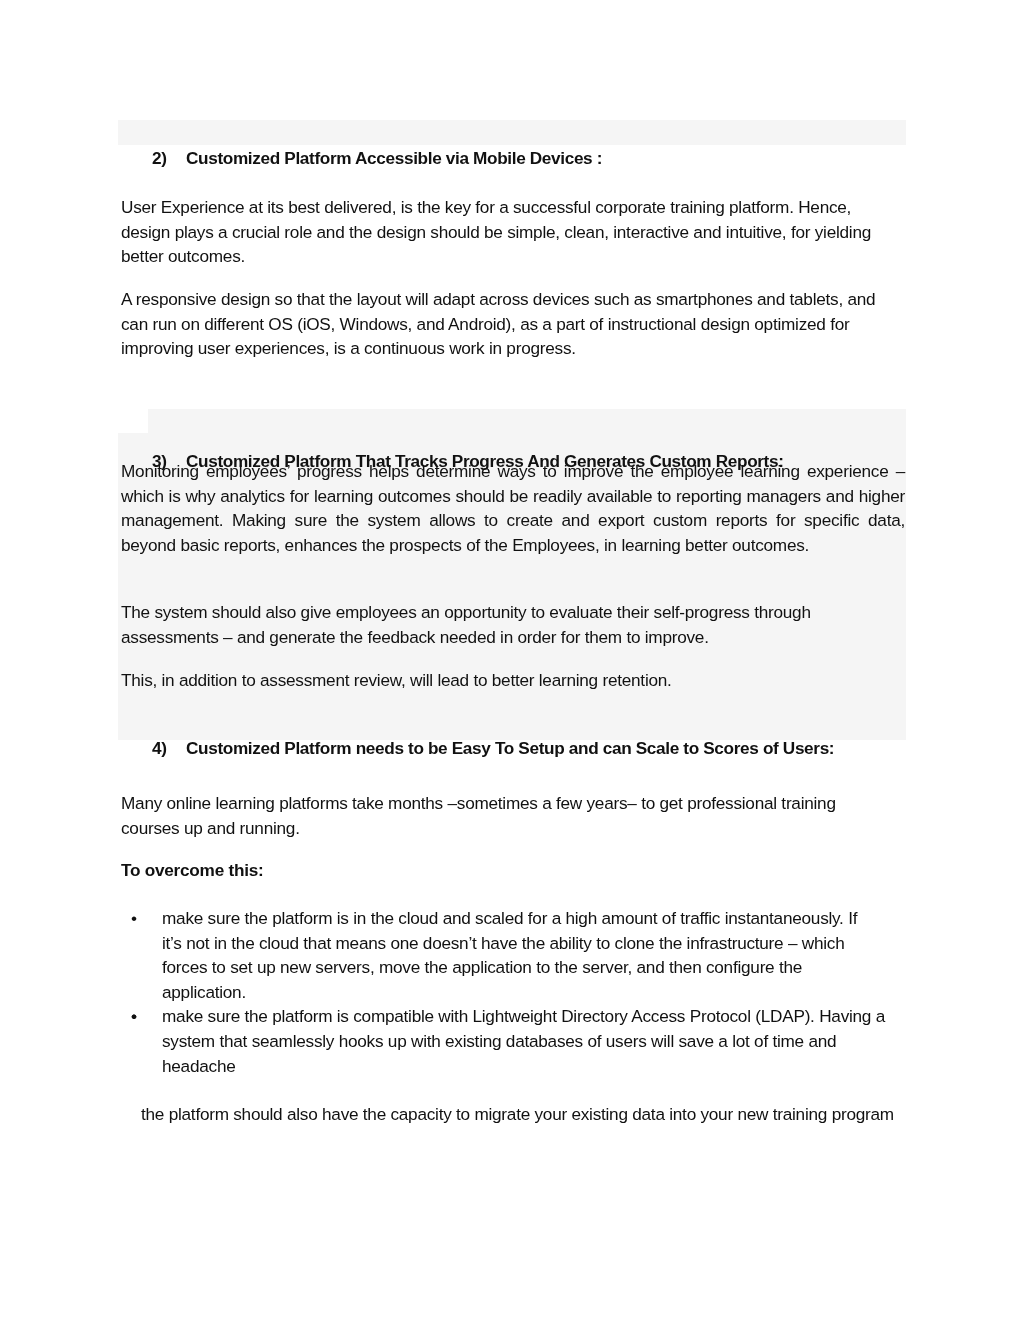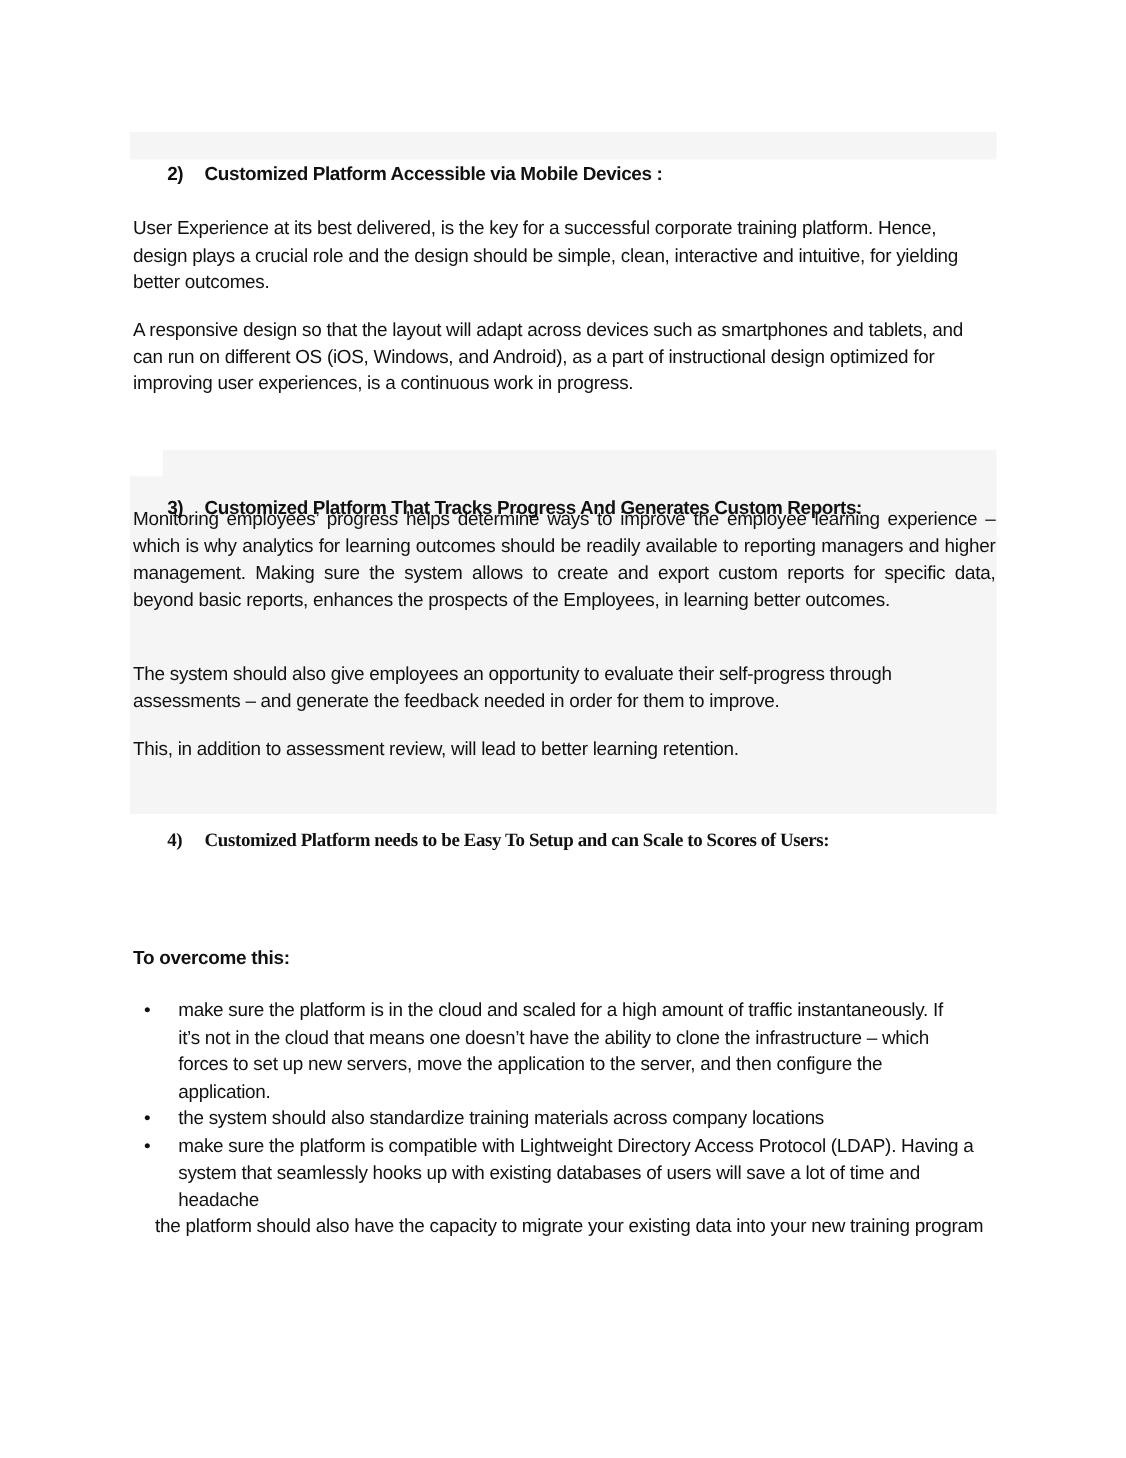--- a/index.html
+++ b/index.html
@@ -77,33 +77,33 @@
   <p class="text" style="top:287px; width:760px;">A responsive design so that the layout will adapt across devices such as smartphones and tablets, and can run on different OS (iOS, Windows, and Android), as a part of instructional design optimized for improving user experiences, is a continuous work in progress.</p>
   <p class="text" style="top:195px; width:760px;">User Experience at its best delivered, is the key for a successful corporate training platform. Hence, design plays a crucial role and the design should be simple, clean, interactive and intuitive, for yielding better outcomes.</p>
 
   <div class="heading" style="top:410px;margin-top:39px;">
     <span class="num">3)</span><span>Customized Platform That Tracks Progress And Generates Custom Reports:</span>
   </div>
   <p class="text justify" style="top:459px;">Monitoring employees’ progress helps determine ways to improve the employee learning experience – which is why analytics for learning outcomes should be readily available to reporting managers and higher management. Making sure the system allows to create and export custom reports for specific data, beyond basic reports, enhances the prospects of the Employees, in learning better outcomes.</p>
   <p class="text" style="top:668px;">This, in addition to assessment review, will lead to better learning retention.</p>
   <p class="text" style="top:600px;">The system should also give employees an opportunity to evaluate their self-progress through assessments – and generate the feedback needed in order for them to improve.</p>
 
-  <div class="heading" style="top:752px;font-family:Liberation Serif, serif;">
+  <div class="heading" style="top:736px;">
     <span class="num">4)</span><span>Customized Platform needs to be Easy To Setup and can Scale to Scores of Users:</span>
   </div>
+  <p class="text" style="top:791px; width:750px;">Many online learning platforms take months –sometimes a few years– to get professional training courses up and running.</p>
   <p class="text" style="top:858px;font-weight:bold;">To overcome this:</p>
 
   <ul class="bullets" style="top:906px;">
     <li style="padding-right:30px;">
       <span class="dot">•</span>
       <span>make sure the platform is in the cloud and scaled for a high amount of traffic instantaneously. If it’s not in the cloud that means one doesn’t have the ability to clone the infrastructure – which forces to set up new servers, move the application to the server, and then configure the application.</span>
     </li>
     <li>
       <span class="dot">•</span>
-      <span>the system should also standardize training materials across company locations</span>
     </li>
     <li>
       <span class="dot">•</span>
       <span>make sure the platform is compatible with Lightweight Directory Access Protocol (LDAP). Having a system that seamlessly hooks up with existing databases of users will save a lot of time and headache</span>
     </li>
   </ul>
   <p class="text" style="top:1102px;margin-left:20px;">the platform should also have the capacity to migrate your existing data into your new training program</p>
 
 </div>
 

